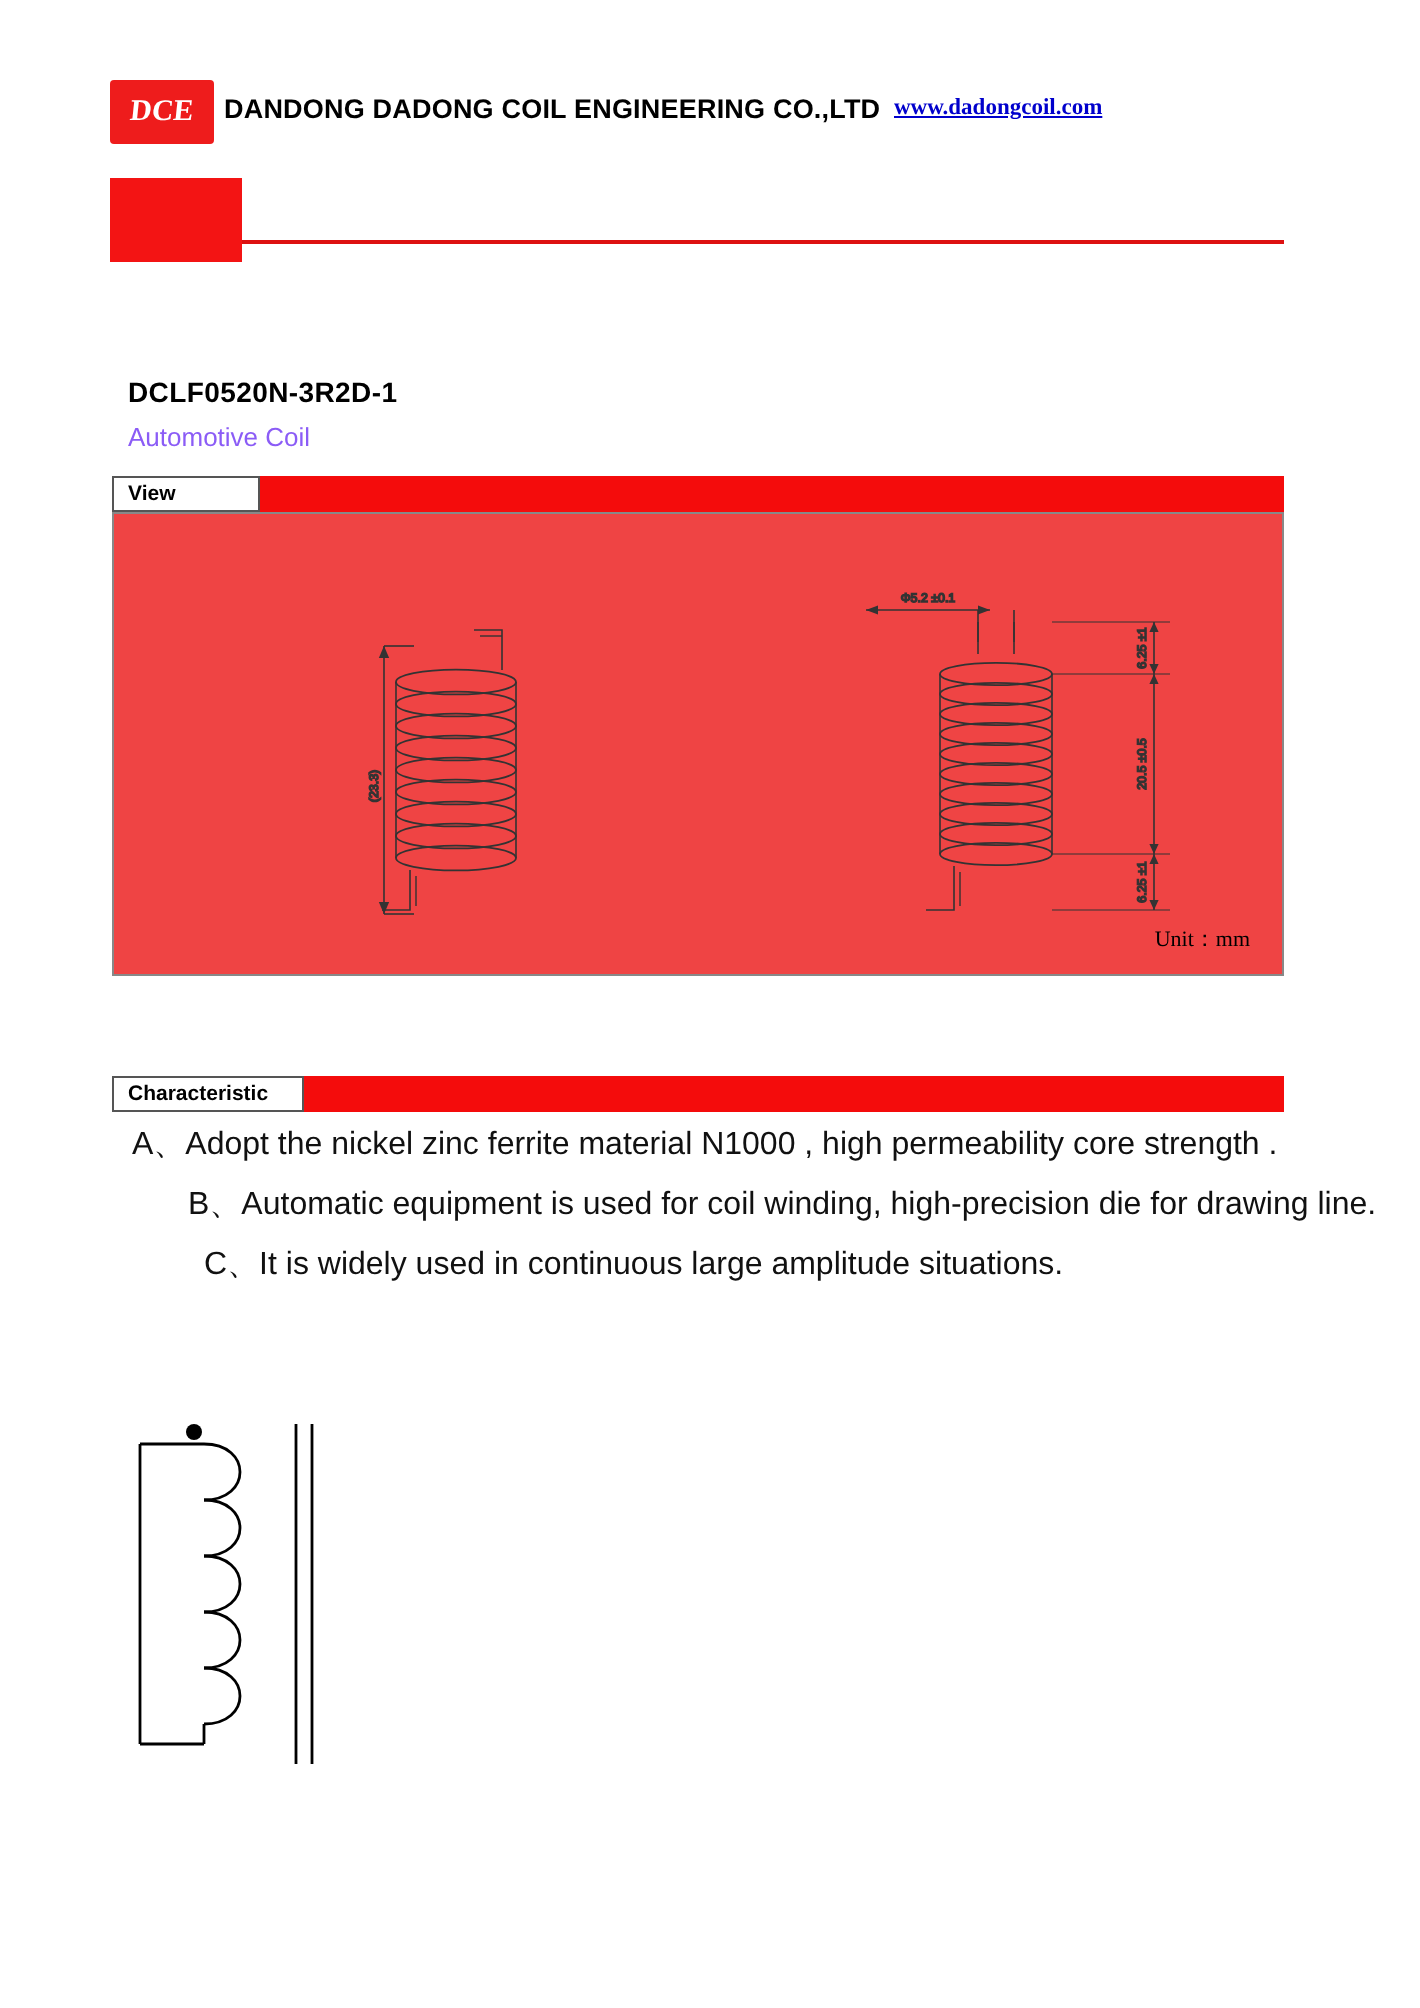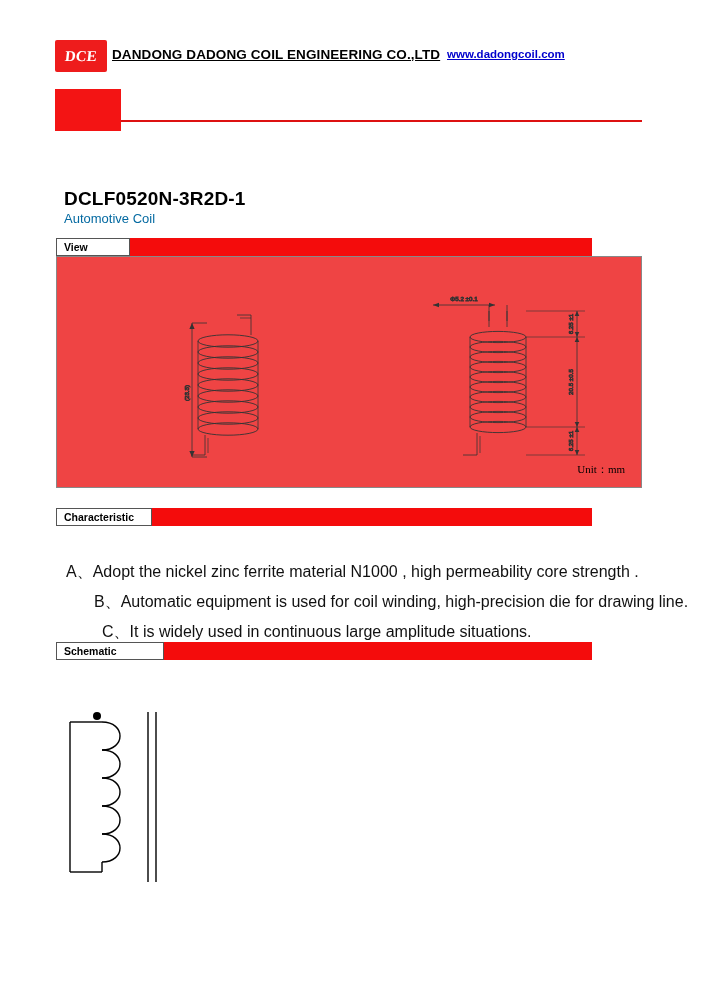--- a/index.html
+++ b/index.html
@@ -53,31 +53,31 @@
   }
   .company-name {
     position: absolute;
     left: 112px;
     top: 9px;
     font-size: 13.5px;
     font-weight: bold;
     color: #000000;
     white-space: nowrap;
     letter-spacing: 0.1px;
-    text-decoration: underline;
   }
   .website {
     position: absolute;
     left: 447px;
     top: 10px;
     font-size: 11.5px;
     font-weight: bold;
     color: #0000cc;
     text-decoration: underline;
     white-space: nowrap;
+    font-family: Liberation Serif, serif;
   }
 
   
   .red-block {
     position: absolute;
     left: 55px;
     top: 89px;
     width: 66px;
     height: 42px;
     background: #f31414;
@@ -89,37 +89,37 @@
     width: 521px;
     height: 2px;
     background: #dd1111;
   }
 
   
   .part-number {
     position: absolute;
     left: 64px;
     top: 188px;
-    font-size: 19px;
+    font-size: 14px;
     font-weight: bold;
     letter-spacing: 0.2px;
   }
   .part-subtitle {
     position: absolute;
     left: 64px;
     top: 211px;
     font-size: 13px;
-    color: #0369a1;
+    color: #8b5cf6;
   }
 
   
   .section-bar {
     position: absolute;
     left: 56px;
-    width: 536px;
+    width: 586px;
     height: 18px;
     background: #f40c0c;
   }
   .section-tab {
     position: absolute;
     left: 0;
     top: 0;
     height: 18px;
     background: #ffffff;
     border: 1px solid #555555;
@@ -129,21 +129,21 @@
     padding: 0 7px;
   }
   .section-tab span {
     font-size: 10.5px;
     font-weight: bold;
     color: #000000;
     white-space: nowrap;
   }
   #view-bar { top: 238px; }
   #view-bar .section-tab { width: 74px; }
-  #characteristic-bar { top: 508px; text-align: right; }
+  #characteristic-bar { top: 538px; text-align: right; }
   #characteristic-bar .section-tab { width: 96px; }
   #schematic-bar { top: 642px; }
   #schematic-bar .section-tab { width: 108px; }
 
   
   .view-box {
     position: absolute;
     left: 56px;
     top: 256px;
     width: 586px;
@@ -319,25 +319,20 @@
   <div class="section-bar" id="characteristic-bar">
     <div class="section-tab">
       <span>Characteristic</span>
     </div>
   </div>
 
   <div class="char-line" id="char-0">A、Adopt the nickel zinc ferrite material N1000 , high permeability core strength .</div>
   <div class="char-line" id="char-1">B、Automatic equipment is used for coil winding, high-precision die for drawing line.</div>
   <div class="char-line" id="char-2">C、It is widely used in continuous large amplitude situations.</div>
 
-  <div class="section-bar" id="schematic-bar">
-    <div class="section-tab">
-      <span>Schematic</span>
-    </div>
-  </div>
 
   <div class="schematic-area">
     <svg width="300" height="215" viewBox="0 0 300 215">
       <g stroke="#000000" fill="none" stroke-width="1.4">
 
         <path d="M14,32 L46,32"></path>
 
         <path d="M14,32 L14,182"></path>
 
         <path d="M14,182 L46,182"></path>

